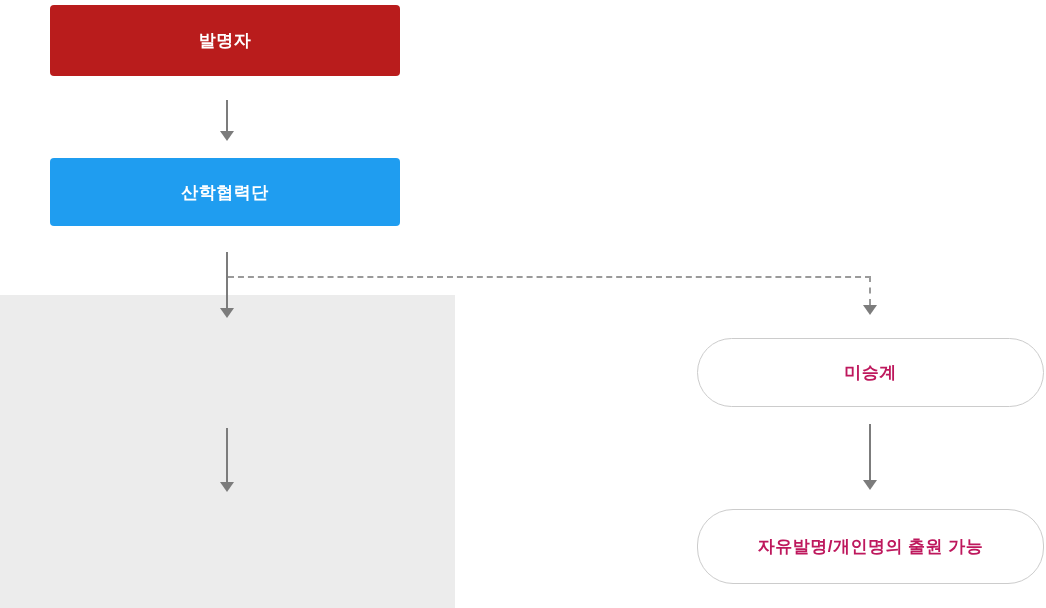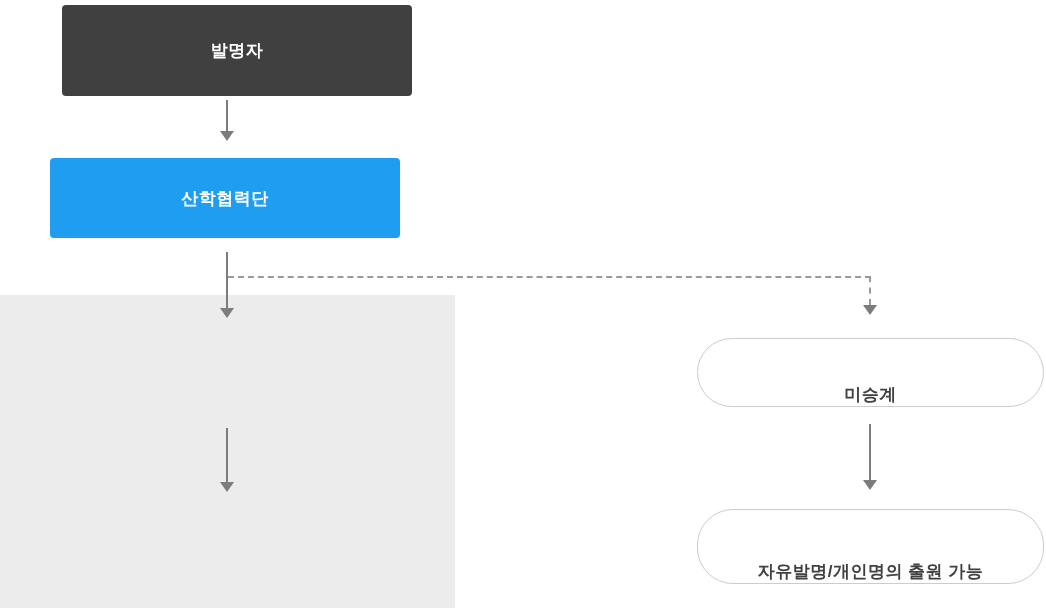--- a/index.html
+++ b/index.html
@@ -31,27 +31,26 @@
     display: flex;
     align-items: center;
     justify-content: center;
     color: #ffffff;
     font-size: 17px;
     font-weight: bold;
     letter-spacing: 0.5px;
   }
   .box.inventor {
     top: 5px;
-    height: 91px;
-    background: #404040;
-    margin-left: 12px;
+    height: 71px;
+    background: #b91c1c;
   }
   .box.foundation {
     top: 158px;
-    height: 80px;
+    height: 68px;
     background: #1f9df0;
   }
   .pill {
     position: absolute;
     background: #ffffff;
     display: flex;
     align-items: center;
     justify-content: center;
     font-size: 17px;
     font-weight: bold;
@@ -64,22 +63,21 @@
     border-radius: 40px;
     color: #1f9df0;
   }
   .pill.blue.succession { top: 334px; height: 73px; }
   .pill.blue.cost { top: 509px; height: 72px; }
   .pill.gray {
     left: 697px;
     width: 345px;
     border: 1px solid #cccccc;
     border-radius: 36px;
-    color: #404040;
-    align-items: flex-end;
+    color: #be185d;
   }
   .pill.gray.nonsuccession { top: 338px; height: 67px; }
   .pill.gray.freefiling { top: 509px; height: 73px; }
 
   
   .arrow {
     position: absolute;
     width: 14px;
     display: flex;
     flex-direction: column;

